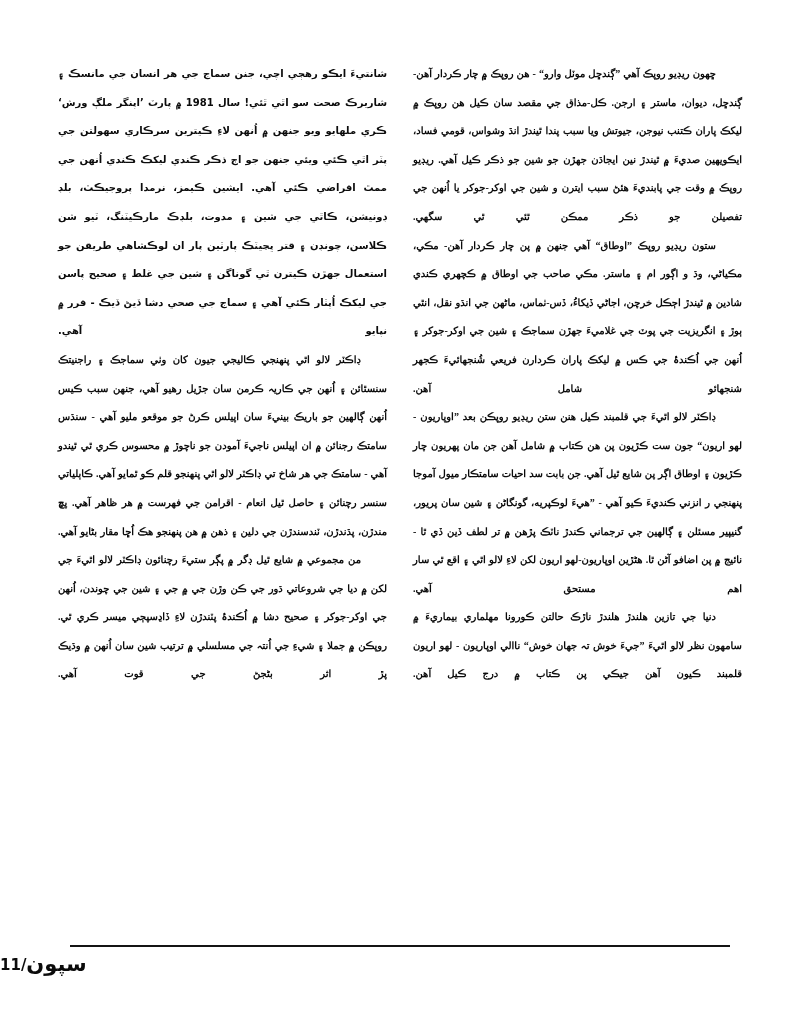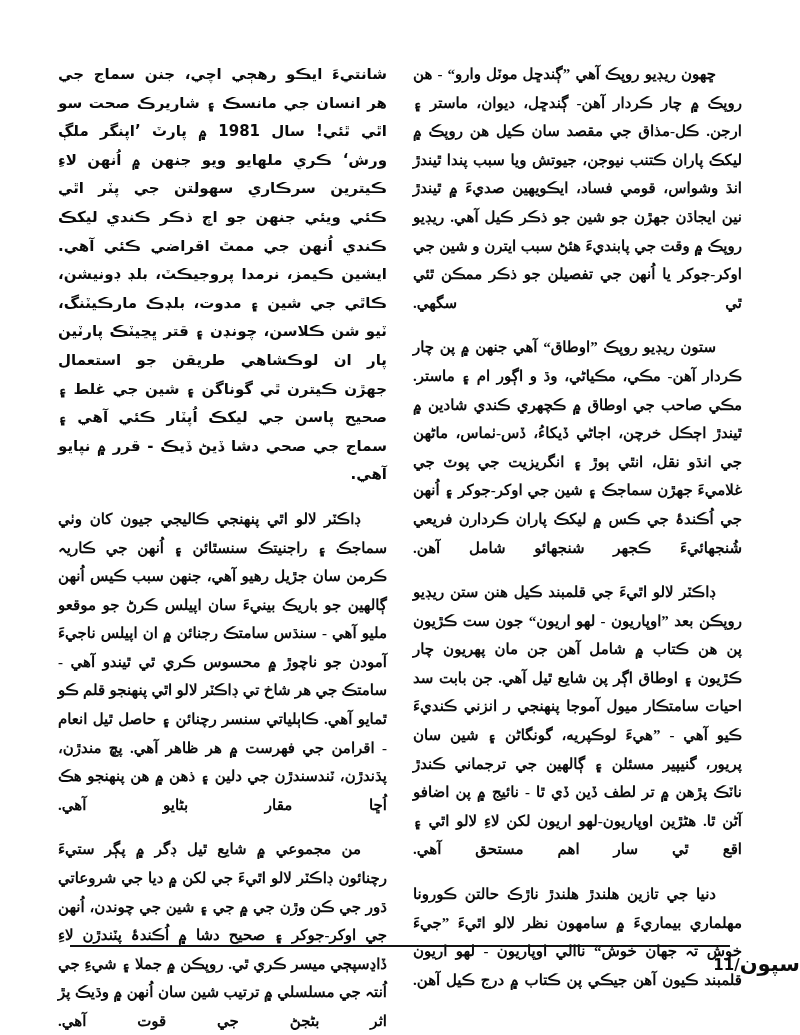--- a/index.html
+++ b/index.html
@@ -39,32 +39,32 @@
     width: 329px;
     direction: rtl;
     text-align: justify;
     text-align-last: justify;
   }
 
   .para {
     direction: rtl;
     text-align: justify;
     text-align-last: justify;
-    font-size: 15px;
+    font-size: 10px;
     line-height: 28.6px;
     font-weight: bold;
     color: #0b0b0b;
     margin: 0;
     letter-spacing: -0.1px;
     word-spacing: 0.5px;
     
     -webkit-font-smoothing: none;
   }
   .para + .para {
-    margin-top: 16px;
+    margin-top: 0px;
   }
   .para.indent {
     text-indent: 26px;
     font-family: Liberation Serif, serif;
   }
 
   
   .footer-rule {
     position: absolute;
     left: 70px;
@@ -72,21 +72,21 @@
     width: 660px;
     height: 0;
     border-top: 2.4px solid #141414;
   }
 
   .footer-text {
     position: absolute;
     left: 0;
     top: 950px;
     width: 800px;
-    text-align: right;
+    text-align: left;
     direction: rtl;
     font-size: 21px;
     font-weight: bold;
     color: #0b0b0b;
     line-height: 28px;
     letter-spacing: 0px;
   }
   .footer-text .pageno {
     font-size: 15px;
     font-weight: bold;

